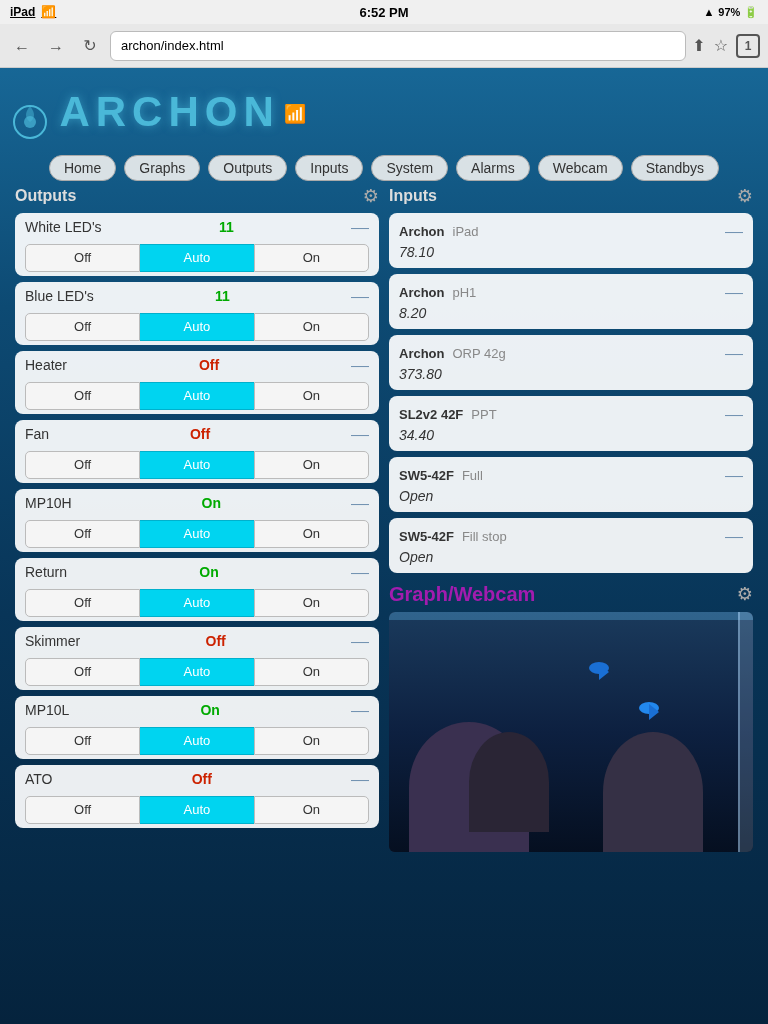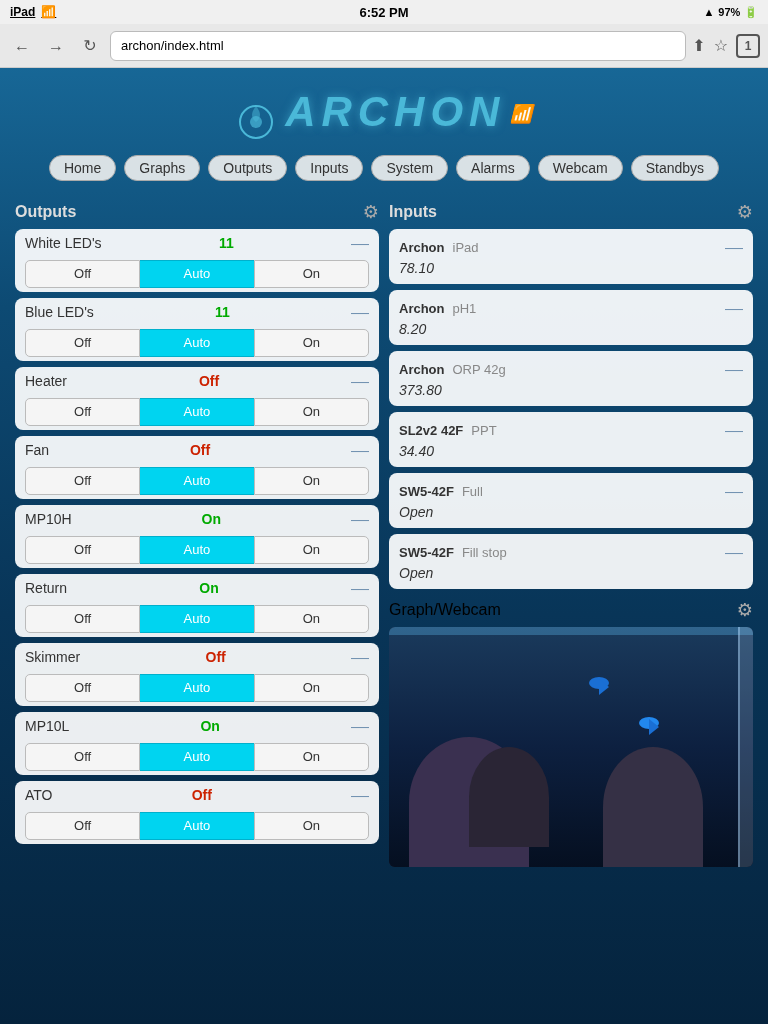--- a/index.html
+++ b/index.html
@@ -64,44 +64,43 @@
       font-size: 12px; font-weight: bold; color: #555;
     }
 
     
     .page-content {
       padding: 10px;
     }
 
     
     .logo-section {
-      text-align: center;
+      text-align: left;
       padding: 10px 0 5px;
-      font-style: italic;
     }
     .logo-text {
       font-size: 42px;
       font-weight: bold;
       color: #4ab8d8;
       letter-spacing: 6px;
       text-shadow: 0 0 10px rgba(74, 184, 216, 0.6);
     }
     .logo-icon {
       display: inline-block;
       width: 40px; height: 40px;
       vertical-align: middle;
       margin-right: 5px;
     }
 
     
     .nav-bar {
       display: flex;
       justify-content: center;
       gap: 8px;
-      margin: 8px 0 20px;
+      margin: 8px 0 4px;
       flex-wrap: wrap;
     }
     .nav-item {
       border: 1px solid #aaa;
       border-radius: 14px;
       padding: 4px 14px;
       background: rgba(240,240,240,0.9);
       font-size: 14px;
       cursor: pointer;
       color: #333;
@@ -216,23 +215,23 @@
     .graph-webcam {
       margin-top: 10px;
     }
     .graph-header {
       display: flex;
       align-items: center;
       justify-content: space-between;
       margin-bottom: 6px;
     }
     .graph-title {
-      font-size: 16px;
-      font-weight: normal;
-      color: #000000;
+      font-size: 20px;
+      font-weight: bold;
+      color: #a21caf;
     }
     .webcam-image {
       width: 100%;
       height: 240px;
       background: #1a1a2e;
       border-radius: 6px;
       overflow: hidden;
       position: relative;
     }
     

